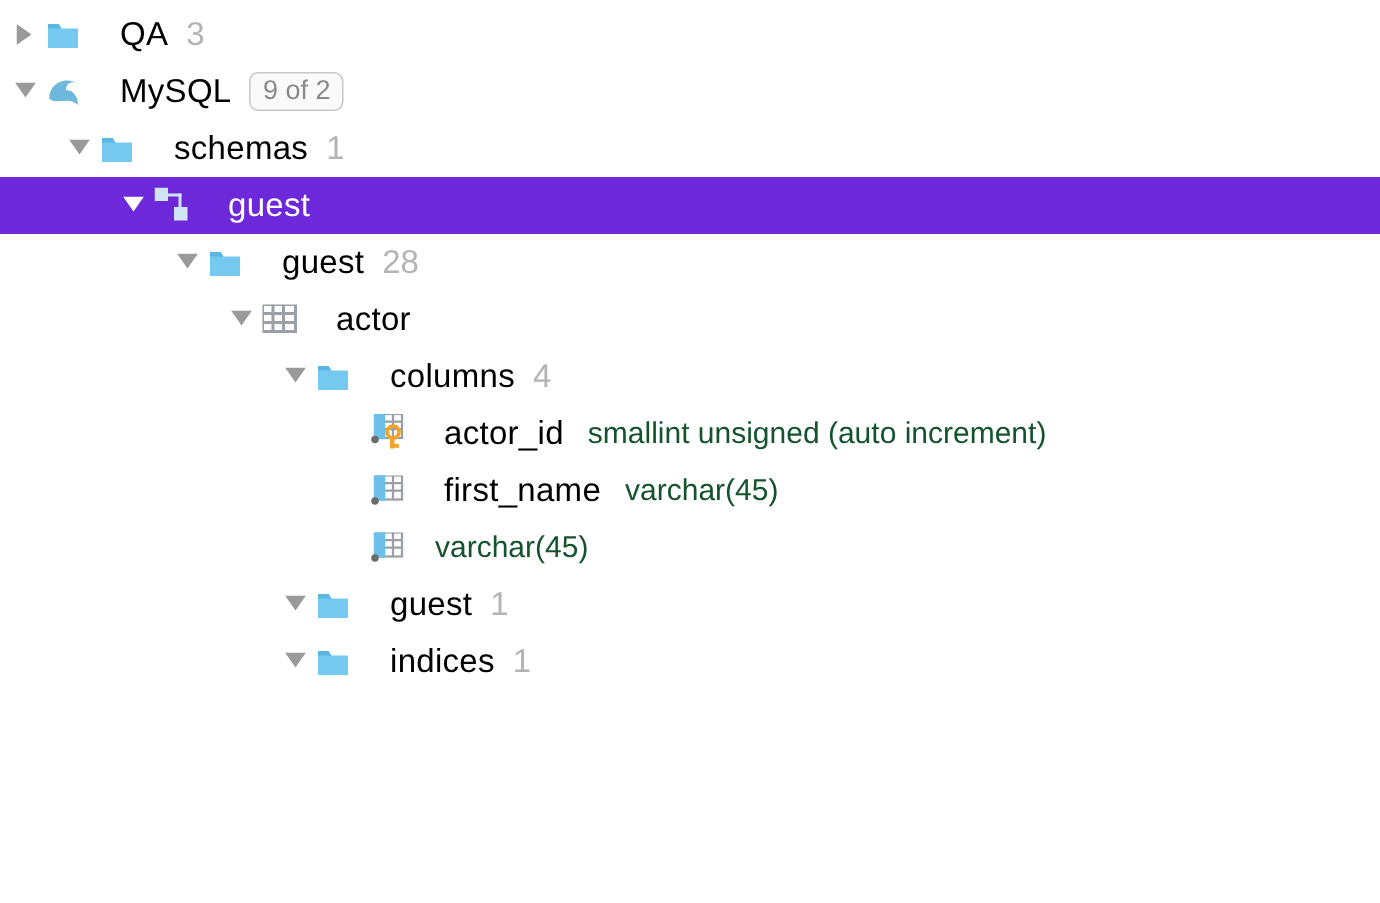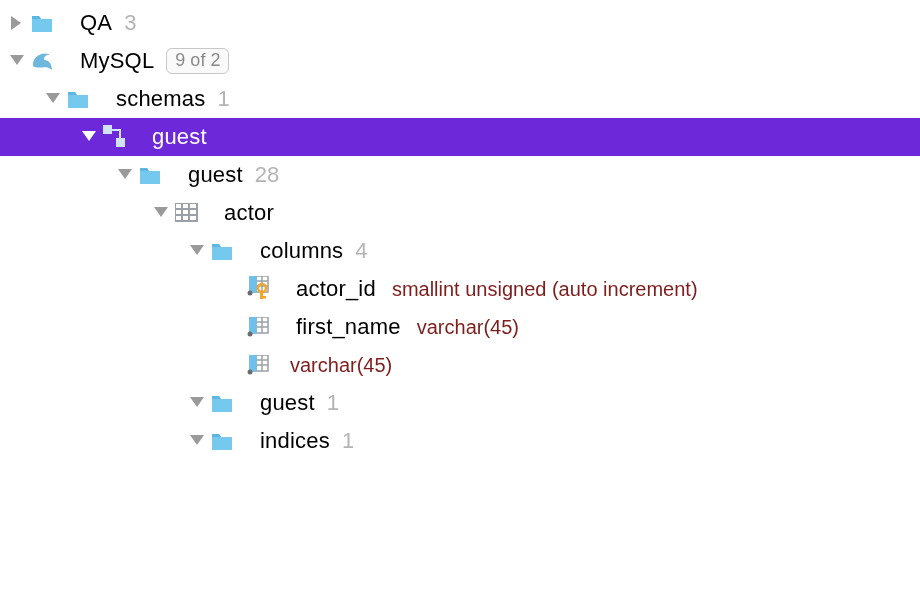--- a/index.html
+++ b/index.html
@@ -31,21 +31,21 @@
   .arrow-cell svg { display:block; }
   .icon-cell {
     width: 30px;
     display:flex;
     justify-content:center;
     align-items:center;
     flex:0 0 30px;
   }
   .label { margin-left:22px; font-size:22px; letter-spacing:0.2px; }
   .count { margin-left:12px; font-size:22px; color:#b4b4b4; }
-  .detail { margin-left:16px; font-size:20px; color:#7f1d1d; }
+  .detail { margin-left:16px; font-size:20px; color:#14532d; }
   .badge {
     margin-left:12px;
     border:1px solid #c8c8c8;
     border-radius:6px;
     padding:1px 8px 2px 8px;
     font-size:18px;
     color:#8a8a8a;
     background:#fafafa;
     line-height:1.2;
   }

